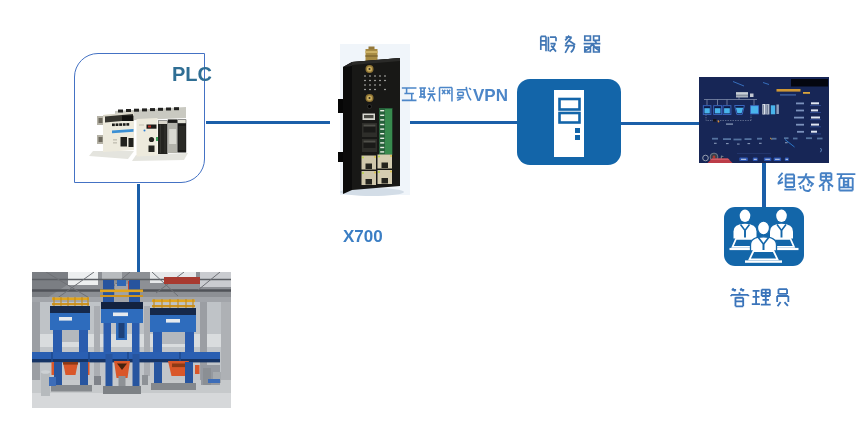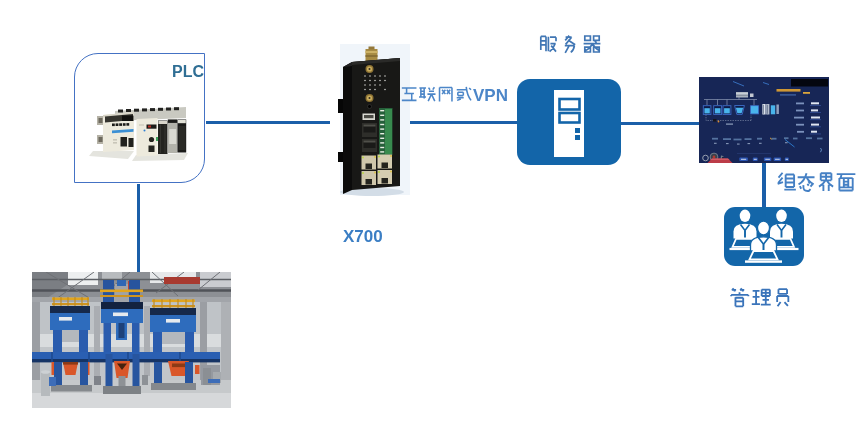--- a/index.html
+++ b/index.html
@@ -11,21 +11,21 @@
 </head>
 <body>
 
 <div class="line" style="left:206px;top:120.5px;width:124px;height:3.4px;"></div>
 <div class="line" style="left:404px;top:121px;width:114px;height:3.4px;"></div>
 <div class="line" style="left:620px;top:121.6px;width:80px;height:3.4px;"></div>
 <div class="line" style="left:137px;top:184px;width:3.4px;height:88px;"></div>
 <div class="line" style="left:762px;top:162px;width:3.5px;height:46px;"></div>
 
 <div class="abs" style="left:74px;top:53px;width:129px;height:128px;border:1.6px solid #4472c4;border-radius:24px 0 24px 0;"></div>
-<div class="abs" style="left:172px;top:63px;color:#2f6e94;font-size:16px;font-weight:bold;">PLC</div>
+<div class="abs" style="left:172px;top:63px;color:#2f6e94;font-size:20px;font-weight:bold;">PLC</div>
 
 <svg class="abs" style="left:88px;top:99px;" width="118" height="64" viewBox="0 0 118 64">
 
   <polygon points="5,52 46,52 40,60 1,57" fill="#e4e4de"></polygon>
   <polygon points="48,56 100,54 96,61 44,62" fill="#e4e4de"></polygon>
 
   <polygon points="27,12 98,8 98,19 27,22" fill="#c9c9c1"></polygon>
   <g fill="#222220">
     <rect x="30" y="10.5" width="5" height="3"></rect>
       <rect x="38" y="10" width="5" height="3"></rect>

